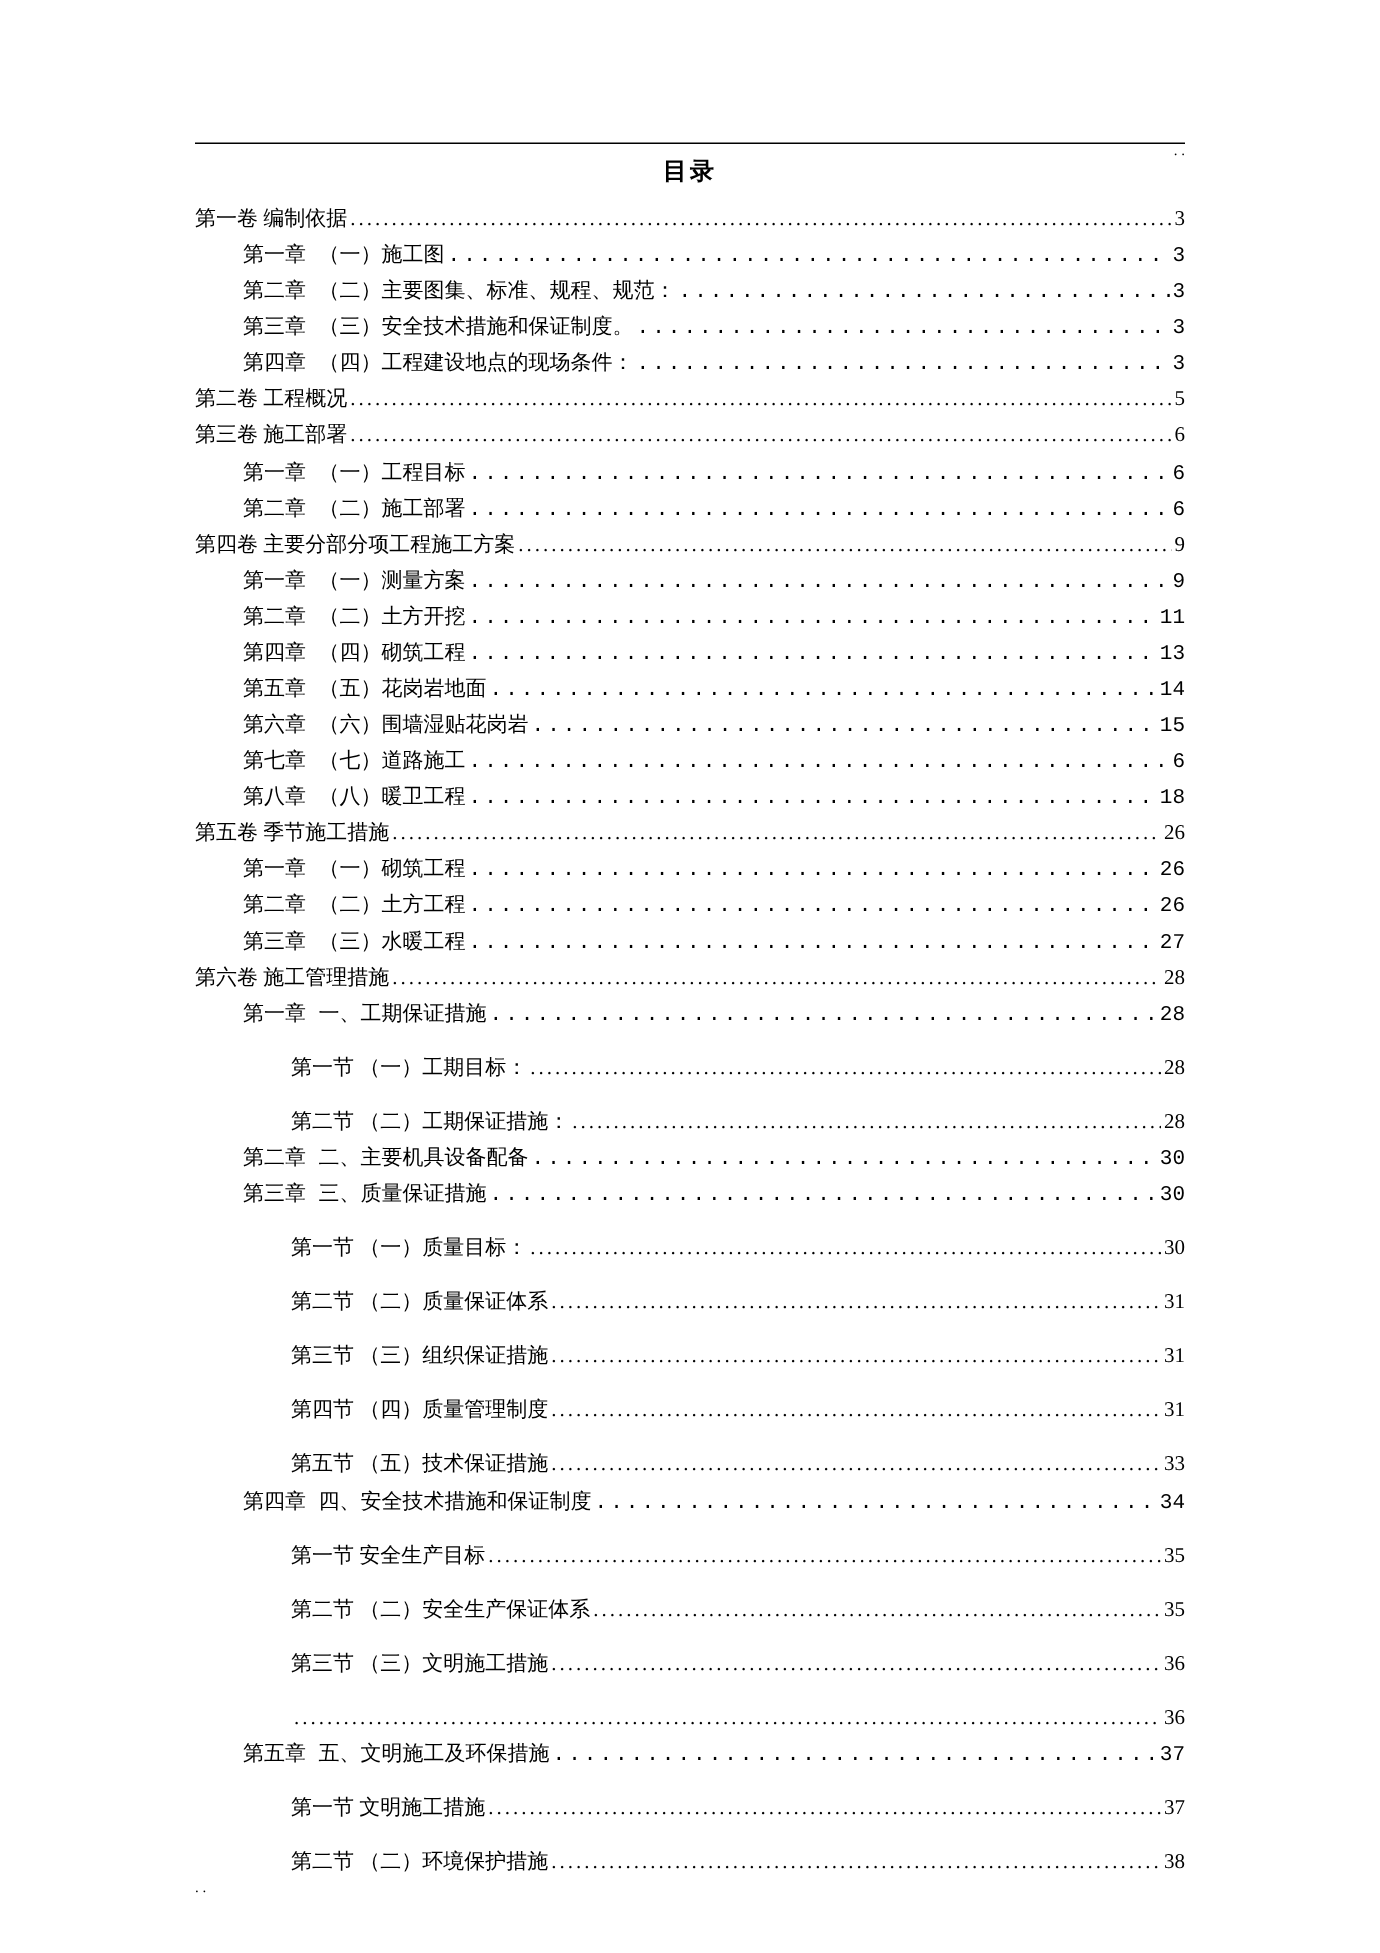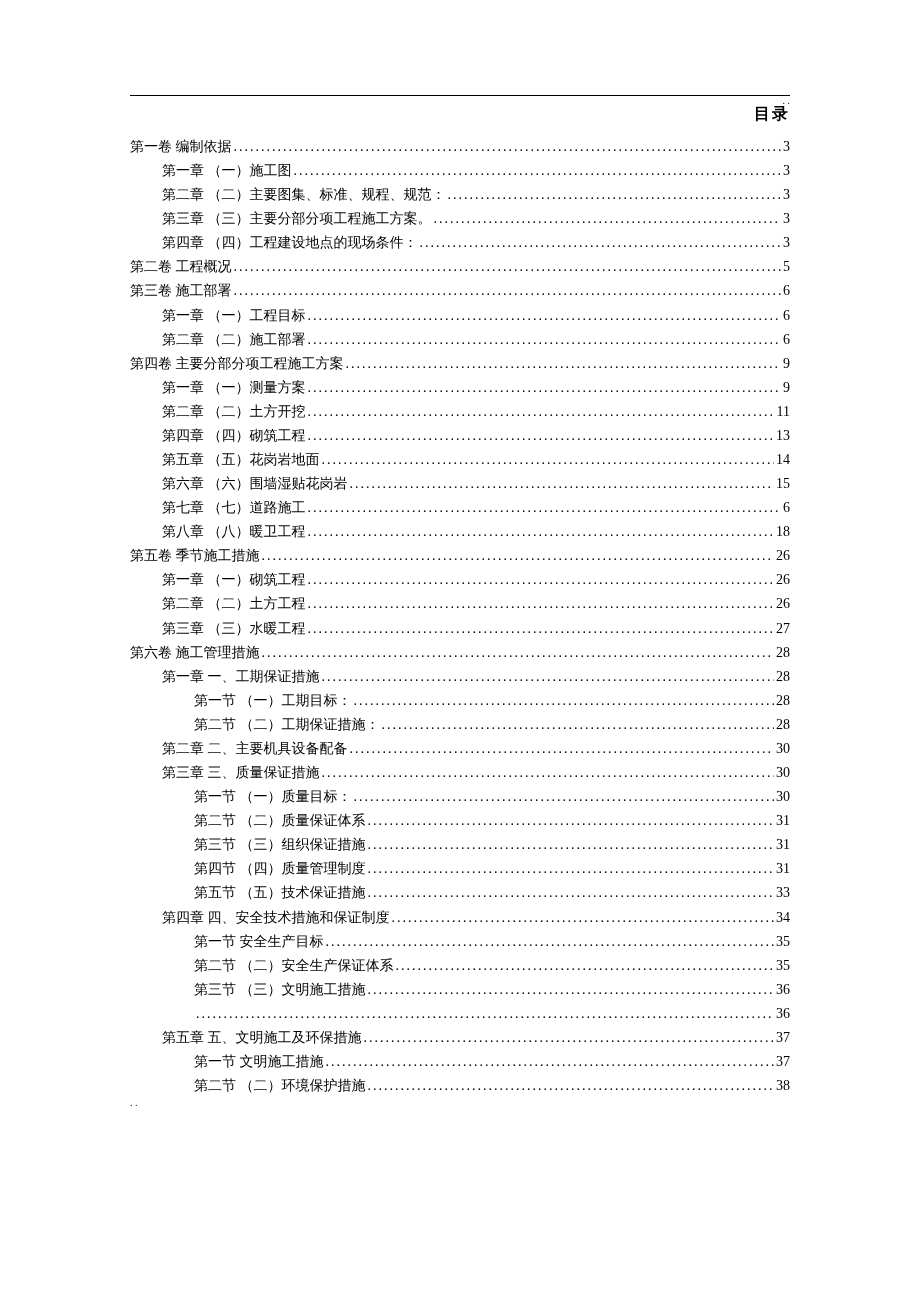--- a/index.html
+++ b/index.html
@@ -21,36 +21,36 @@
       position: absolute;
       top: 95px;
       right: 130px;
       font-size: 10px;
     }
     .top-rule {
       border-top: 1px solid #000;
       margin-bottom: 8px;
     }
     .title {
-      text-align: right;
+      text-align: center;
       font-weight: bold;
       font-size: 16px;
       margin-bottom: 10px;
       letter-spacing: 2px;
     }
     .toc-line {
       display: flex;
       align-items: baseline;
       line-height: 1.72;
       white-space: nowrap;
       text-align: right;
     }
     .indent-0 { padding-left: 0; }
-    .indent-1 { padding-left: 32px; }
-    .indent-2 { padding-left: 64px; }
+    .indent-1 { padding-left: 32px; font-family: Liberation Mono, monospace; }
+    .indent-2 { padding-left: 64px; margin-top: 12px; }
     .label {
       flex: 0 0 auto;
     }
     .dots {
       flex: 1 1 auto;
       overflow: hidden;
       letter-spacing: 2px;
       margin: 0 2px;
     }
     .dots::after {
@@ -84,21 +84,21 @@
       <span class="label">第一章 （一）施工图 </span>
       <span class="dots"></span>
       <span class="page">3</span>
     </div>
     <div class="toc-line indent-1">
       <span class="label">第二章 （二）主要图集、标准、规程、规范：</span>
       <span class="dots"></span>
       <span class="page">3</span>
     </div>
     <div class="toc-line indent-1">
-      <span class="label">第三章 （三）主要分部分项工程施工方案。</span>
+      <span class="label">第三章 （三）安全技术措施和保证制度。</span>
       <span class="dots"></span>
       <span class="page">3</span>
     </div>
     <div class="toc-line indent-1">
       <span class="label">第四章 （四）工程建设地点的现场条件：</span>
       <span class="dots"></span>
       <span class="page">3</span>
     </div>
     <div class="toc-line indent-0">
       <span class="label">第二卷 工程概况</span>

